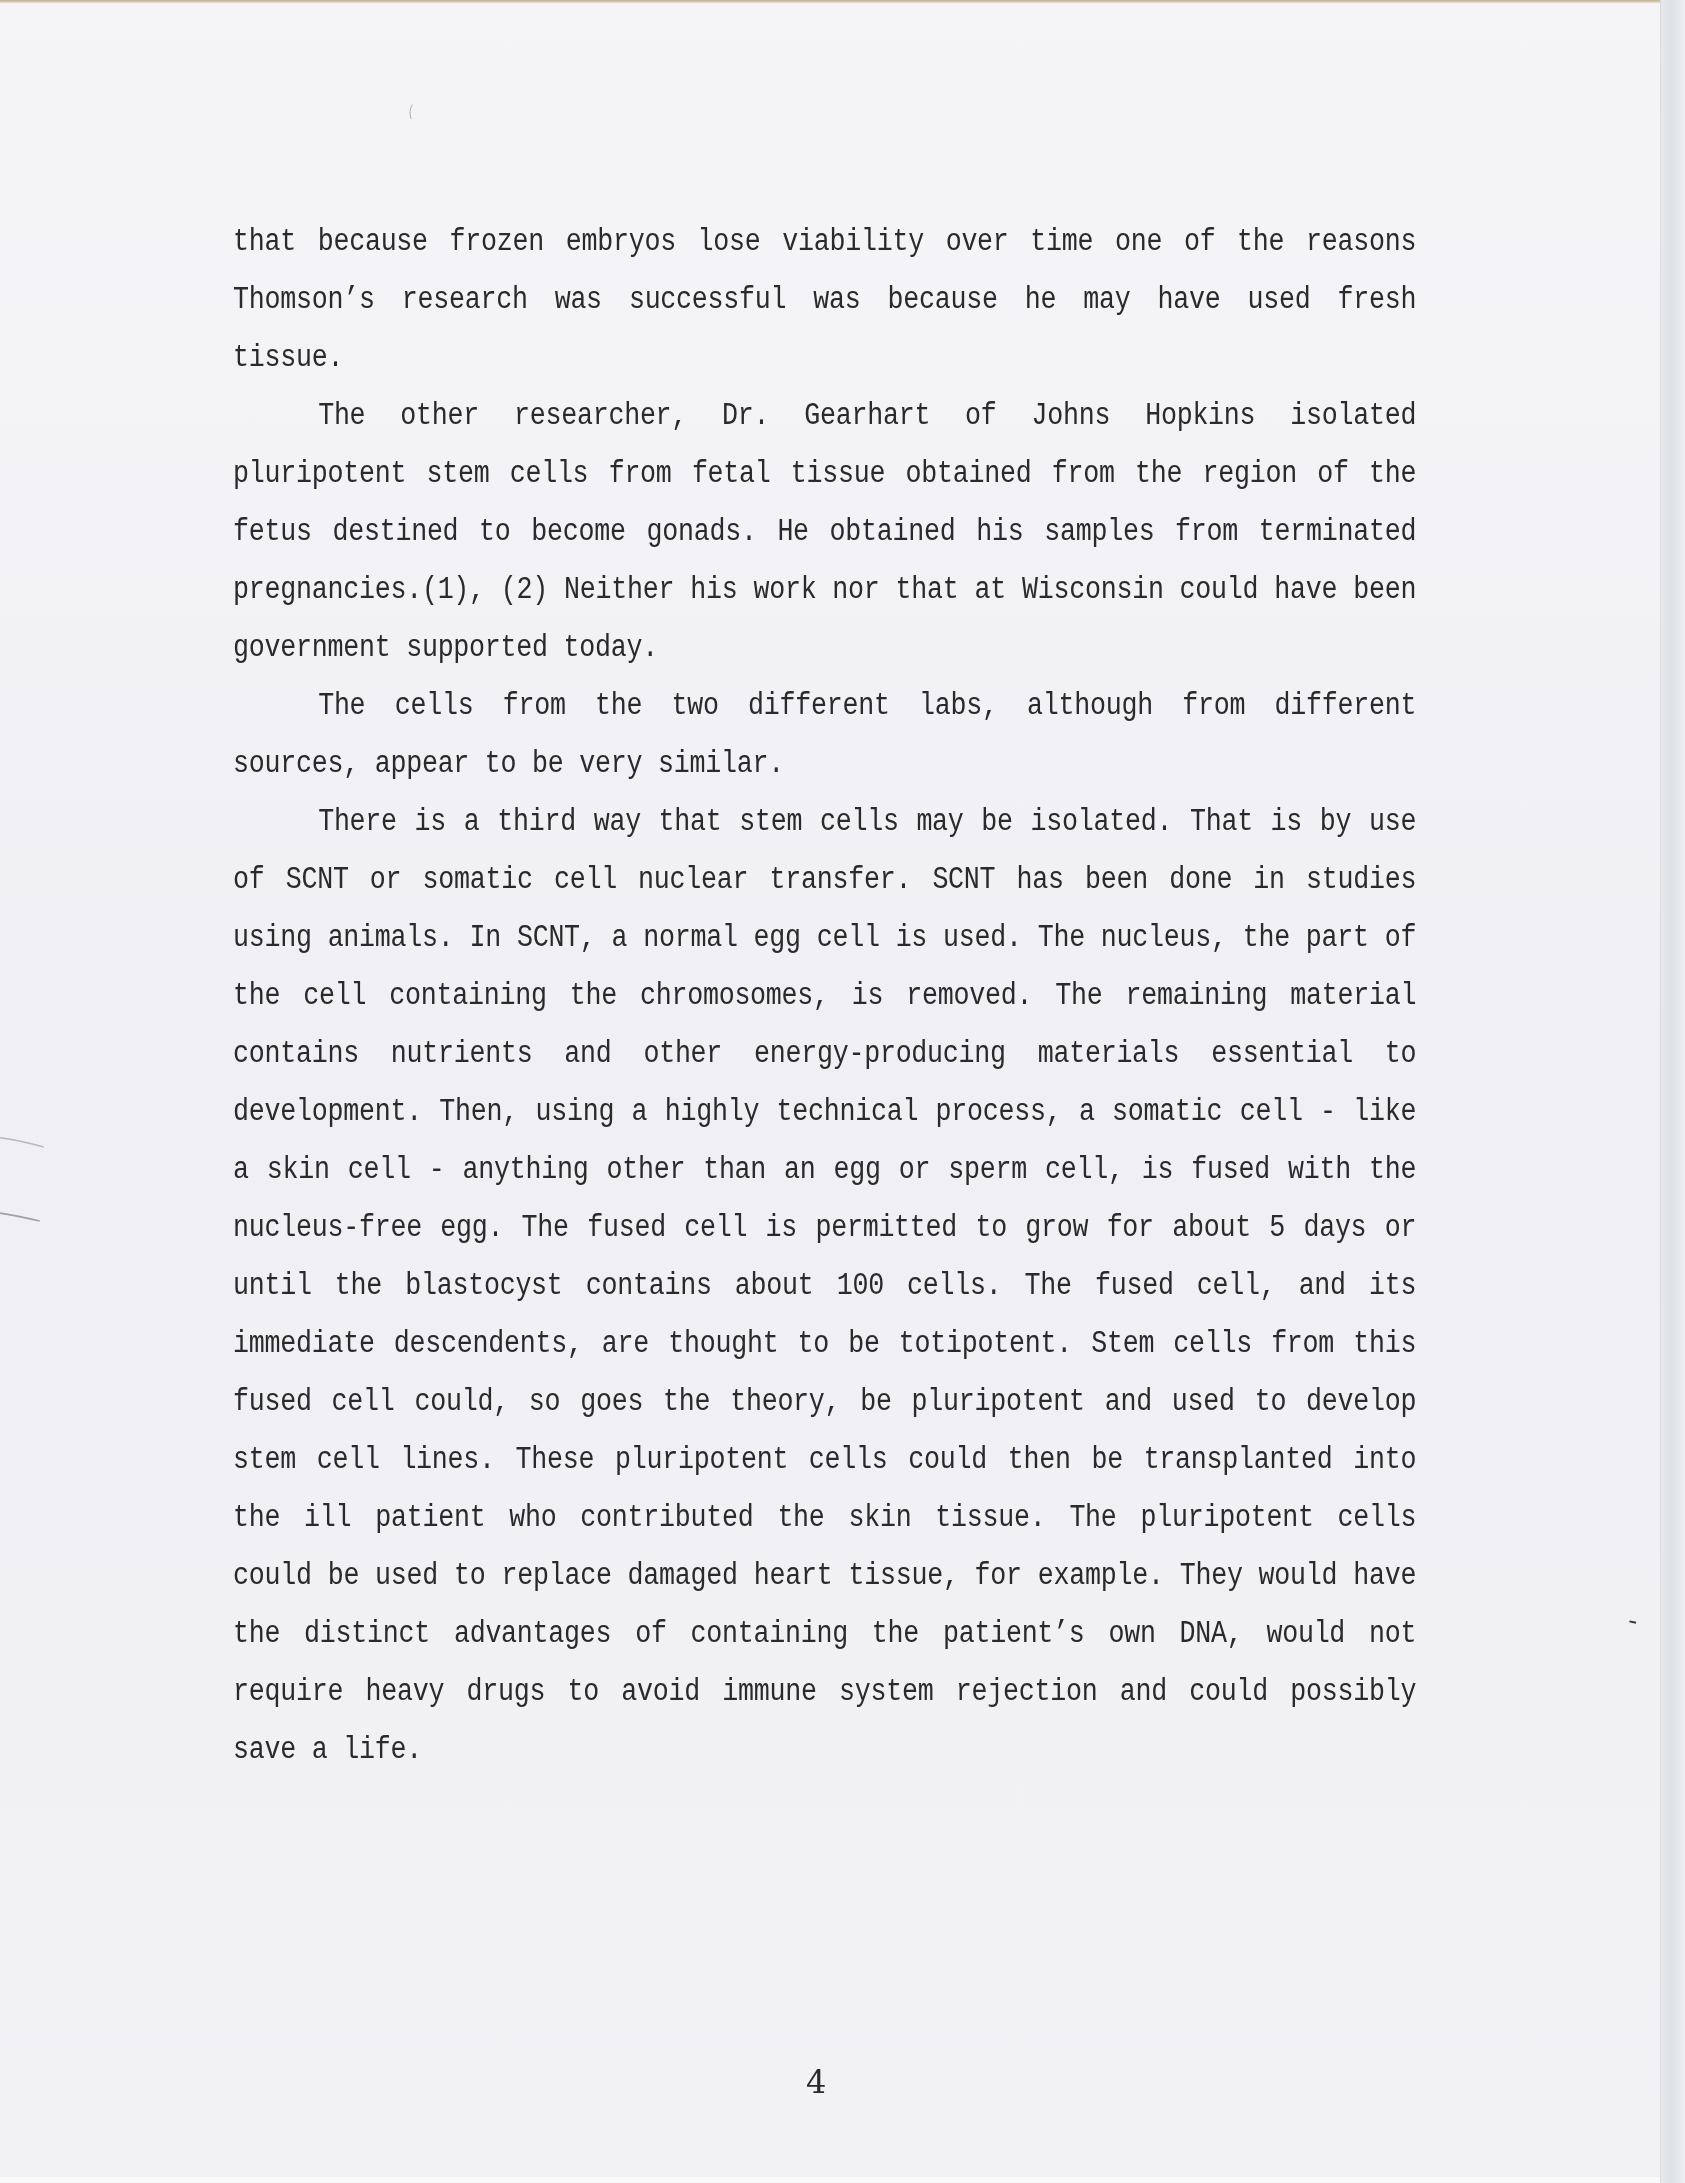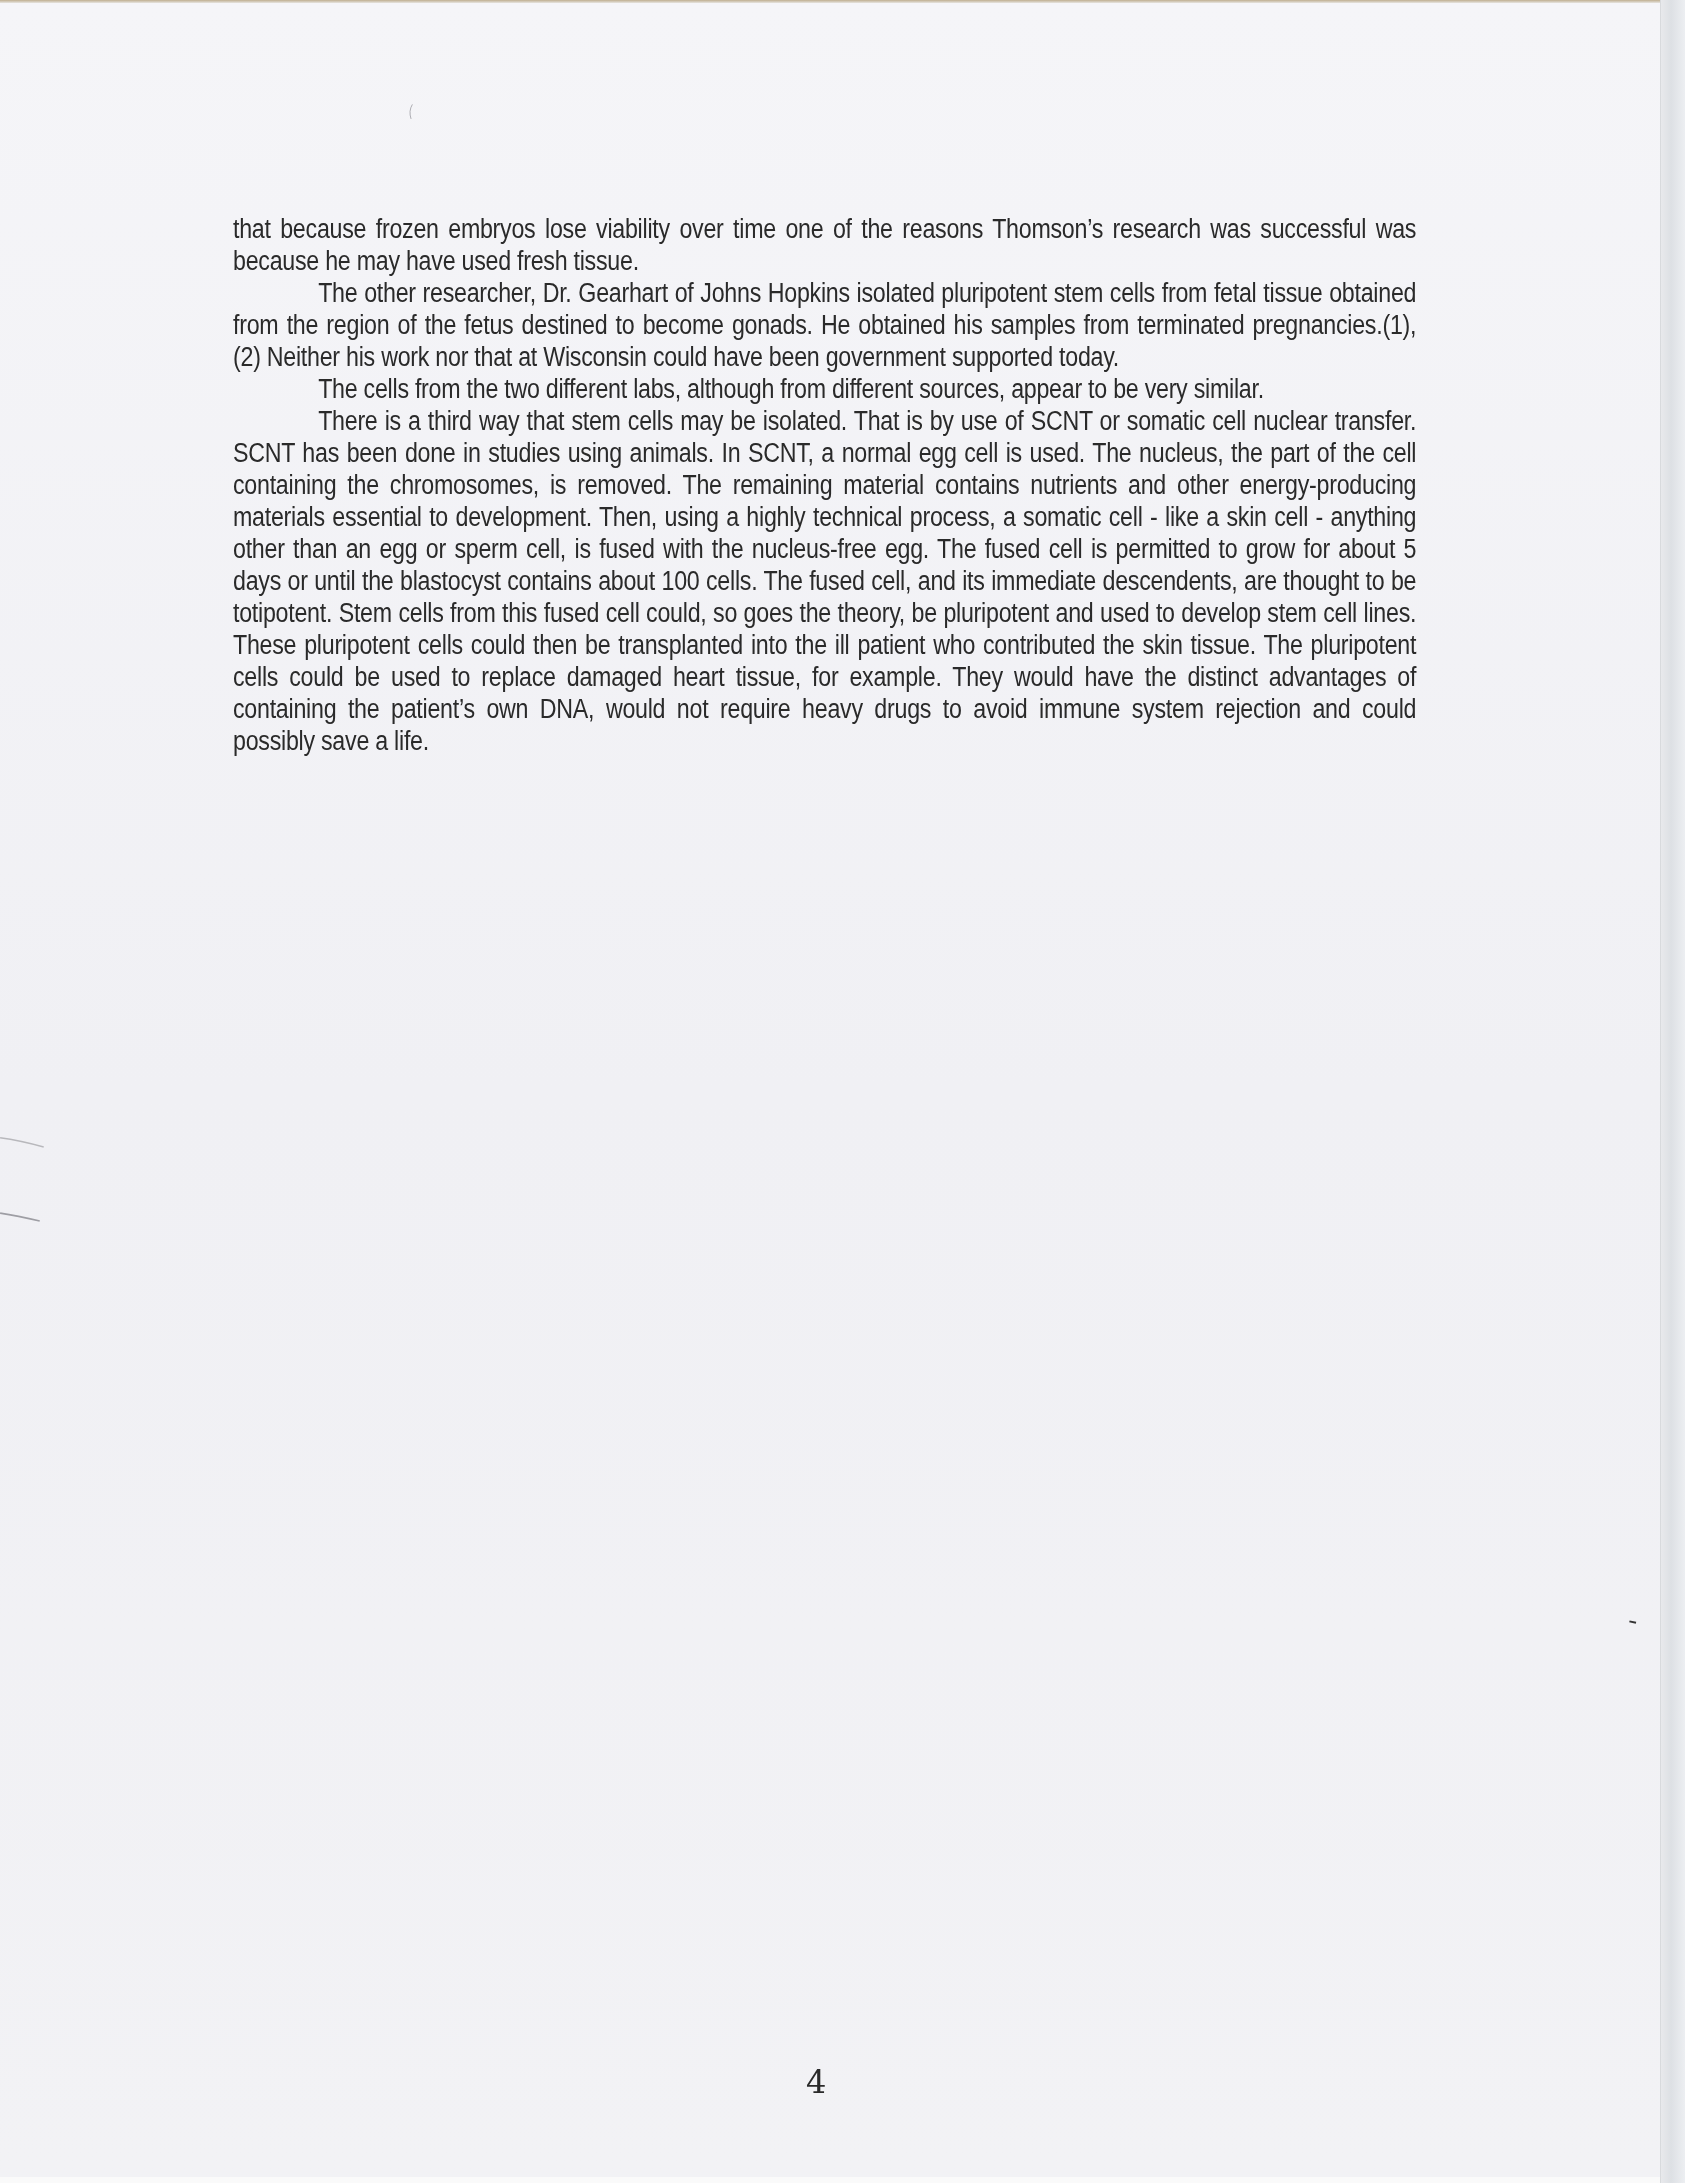--- a/index.html
+++ b/index.html
@@ -43,23 +43,23 @@
       top: 2.6px;
       width: 1660px;
       height: 2174px;
       background: linear-gradient(180deg, #f5f5f8 0%, #f0f0f4 50%, #f2f2f5 100%);
     }
     .body-text {
       position: absolute;
       left: 233px;
       top: 210px;
       width: 1183px;
-      font-family: Liberation Sans, sans-serif;
-      font-size: 27px;
-      line-height: 32px;
+      font-family: Liberation Mono, monospace;
+      font-size: 31px;
+      line-height: 58px;
       color: #2a2a2a;
       letter-spacing: -0.3px;
     }
     .para {
       margin: 0;
       text-align: justify;
       text-align-last: left;
       transform: scaleX(0.86);
       transform-origin: left top;
       width: 116.3%;

